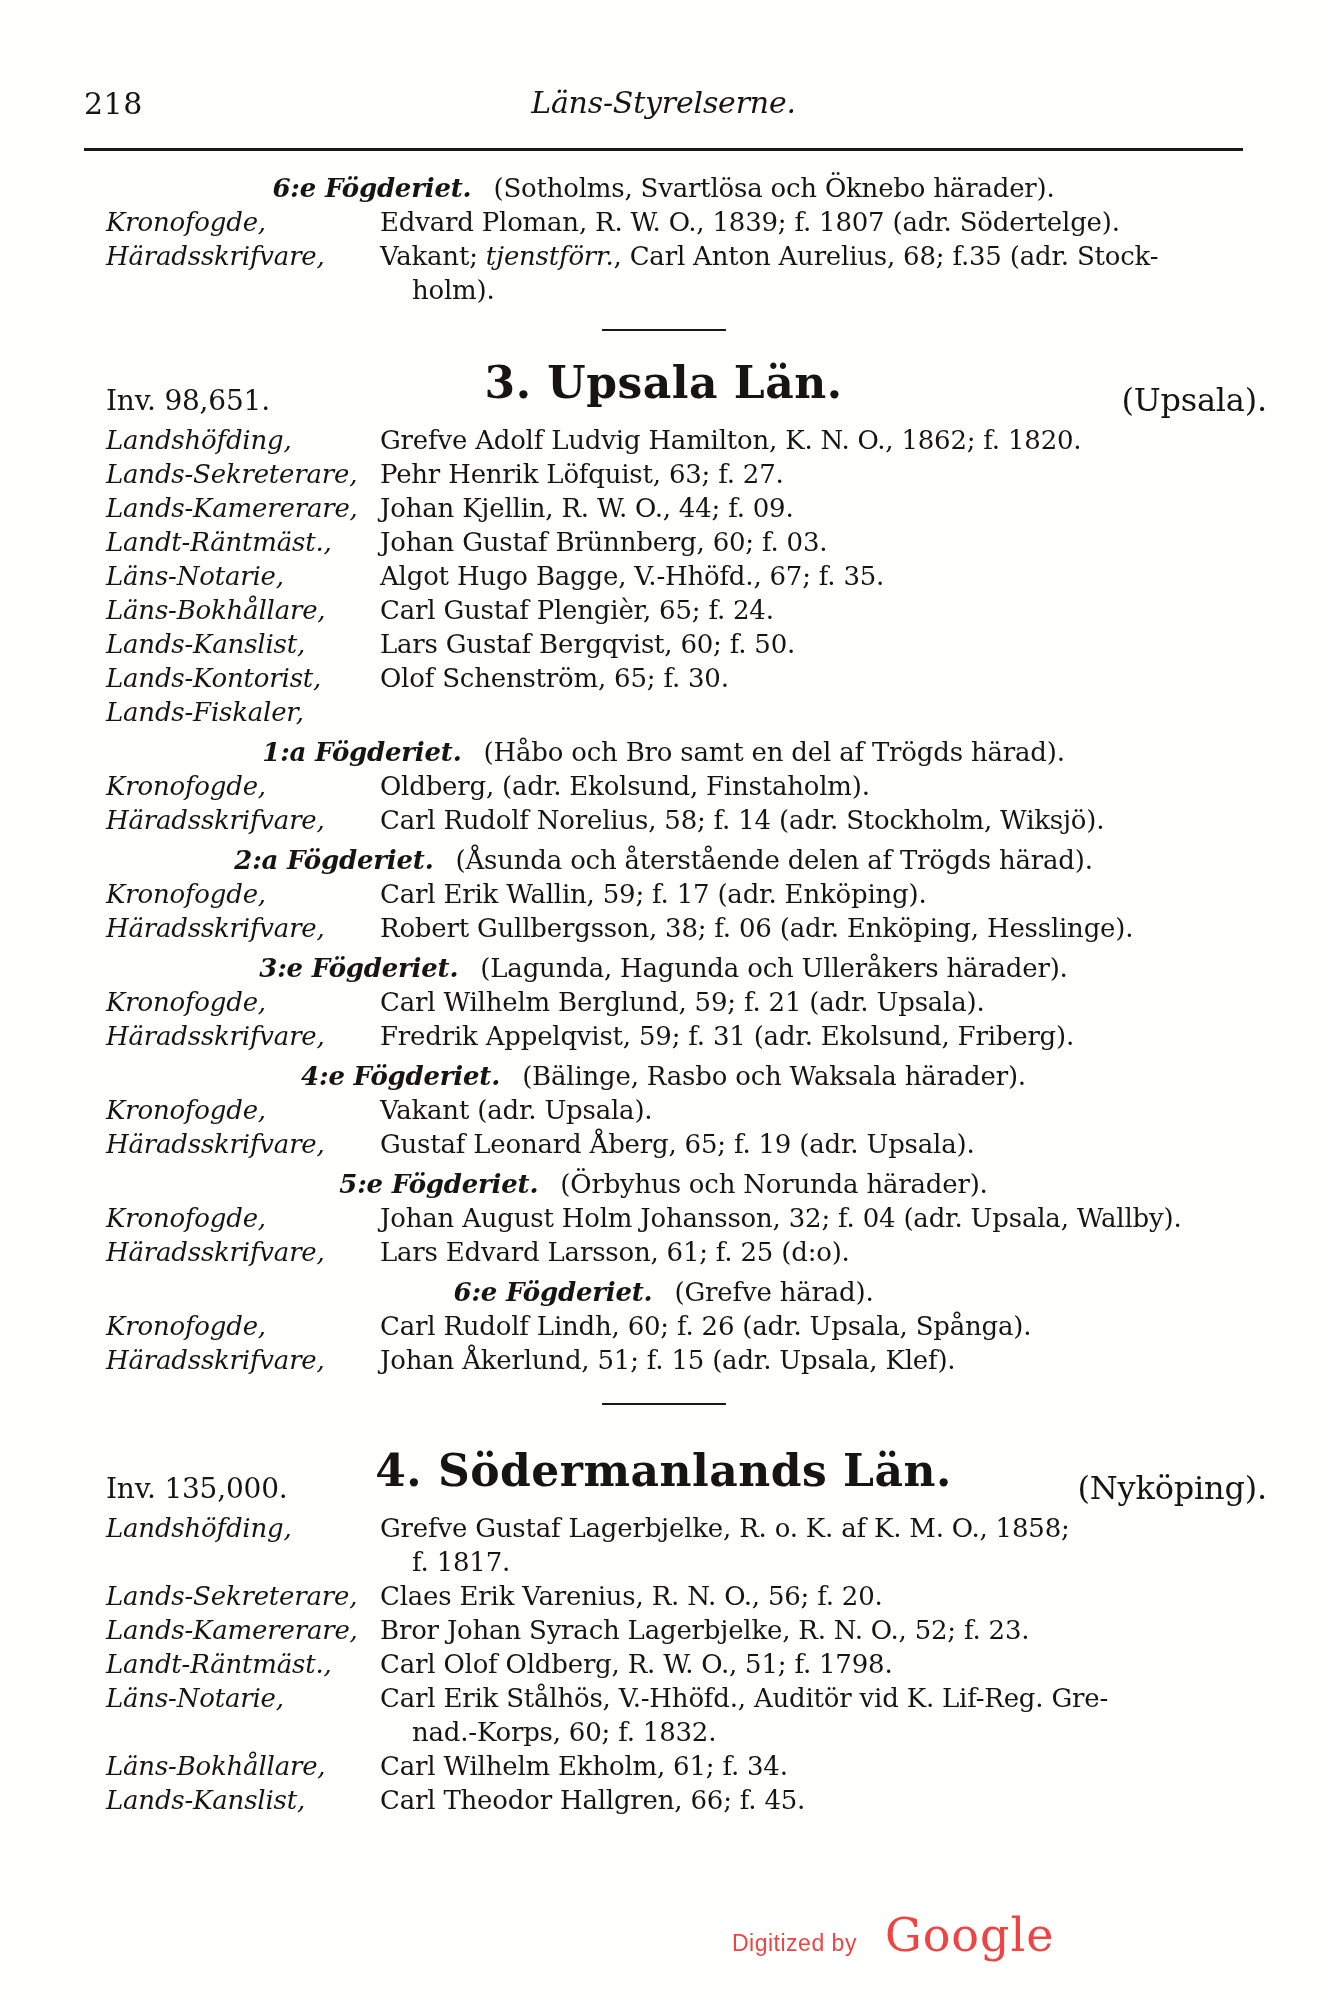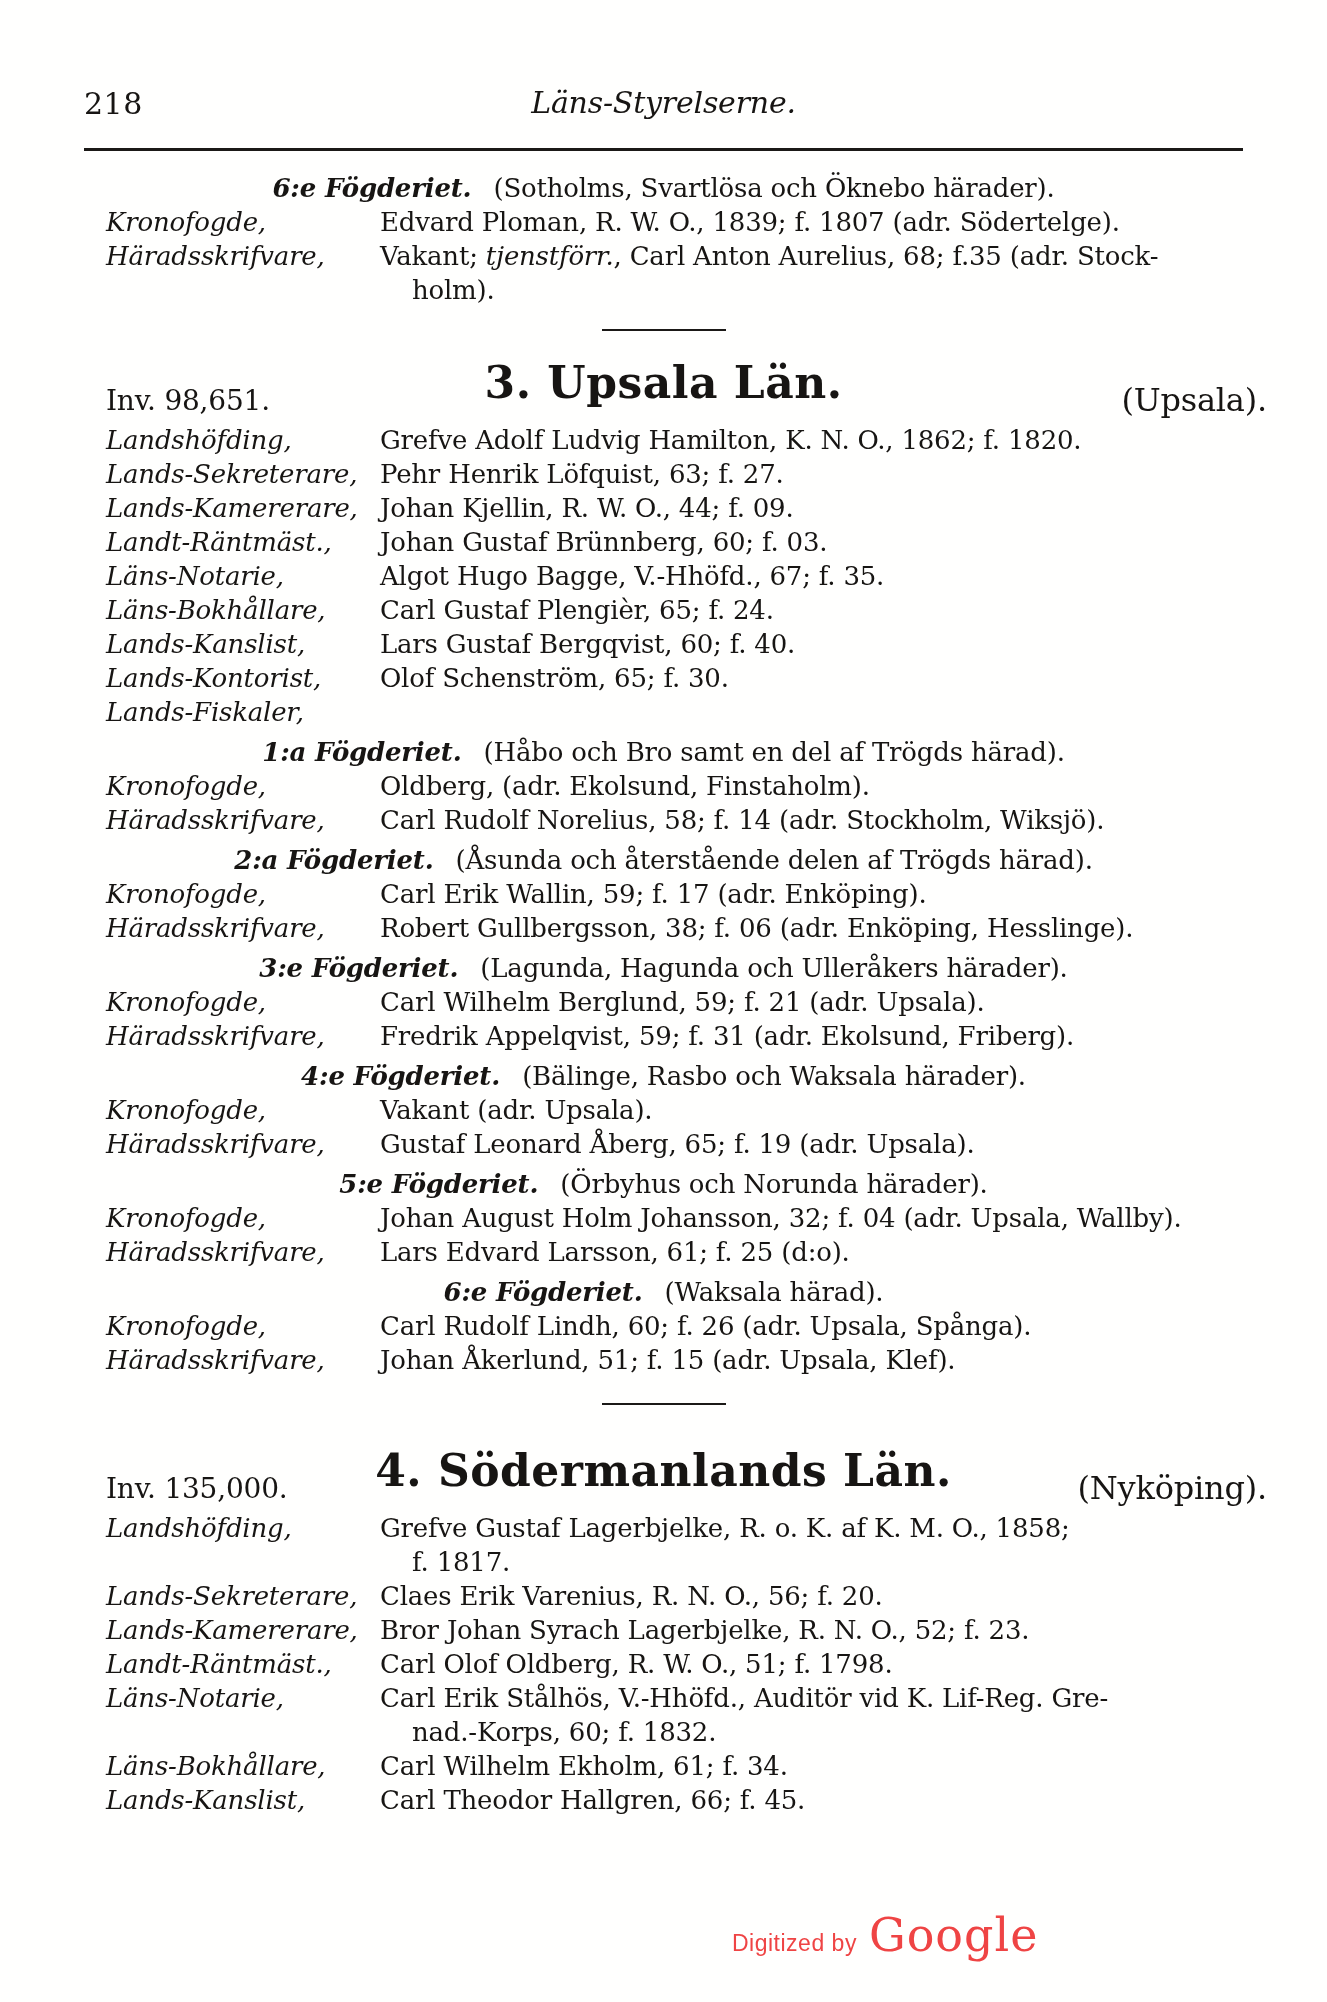--- a/index.html
+++ b/index.html
@@ -45,21 +45,21 @@
   .section-header.south { margin-top:40px; }
   .section-title { font-size:44px; font-weight:bold; line-height:52px; white-space:nowrap; letter-spacing:0.5px; }
   .inventory { position:absolute; left:22px; bottom:-8px; font-size:28px; white-space:nowrap; }
   .seat      { position:absolute; right:-24px; bottom:-10px; font-size:32px; white-space:nowrap; }
 
   .officials { margin-top:14px; }
 
   
   .watermark { position:absolute; left:732px; top:1908px; display:flex; align-items:baseline; color:#ef4444; }
   .watermark .by { font-family:"Liberation Sans", sans-serif; font-size:23px; letter-spacing:0.5px; }
-  .watermark .g  { font-family:"DejaVu Serif", serif; font-size:46px; margin-left:12px; letter-spacing:1px; }
+  .watermark .g  { font-family:"DejaVu Serif", serif; font-size:46px; margin-left:28px; letter-spacing:1px; }
 </style>
 </head>
 <body>
 
 <div class="page">
 
   <div class="page-header">
     <span class="page-number">218</span>
     <div class="page-title">Läns-Styrelserne.</div>
   </div>
@@ -126,21 +126,21 @@
     </div>
     <div class="office-row">
       <div class="office-label">Läns-Bokhållare,</div>
       <div class="office-value">
           <div class="line">Carl Gustaf Plengièr, 65; f. 24.</div>
         </div>
     </div>
     <div class="office-row">
       <div class="office-label">Lands-Kanslist,</div>
       <div class="office-value">
-          <div class="line">Lars Gustaf Bergqvist, 60; f. 40.</div>
+          <div class="line">Lars Gustaf Bergqvist, 60; f. 50.</div>
         </div>
     </div>
     <div class="office-row">
       <div class="office-label">Lands-Kontorist,</div>
       <div class="office-value">
           <div class="line">Olof Schenström, 65; f. 30.</div>
         </div>
     </div>
     <div class="office-row">
       <div class="office-label">Lands-Fiskaler,</div>
@@ -238,21 +238,21 @@
       <div class="office-label">Häradsskrifvare,</div>
       <div class="office-value">
           <div class="line">Lars Edvard Larsson, 61; f. 25 (d:o).</div>
         </div>
     </div>
   </div>
 
   <div class="fogderi-group">
     <div class="fogderi-heading">
       <span class="fh-title">6:e Fögderiet.</span>
-      <span class="fh-dist">(Waksala härad).</span>
+      <span class="fh-dist">(Grefve härad).</span>
     </div>
     <div class="office-row">
       <div class="office-label">Kronofogde,</div>
       <div class="office-value">
           <div class="line">Carl Rudolf Lindh, 60; f. 26 (adr. Upsala, Spånga).</div>
         </div>
     </div>
     <div class="office-row">
       <div class="office-label">Häradsskrifvare,</div>
       <div class="office-value">

